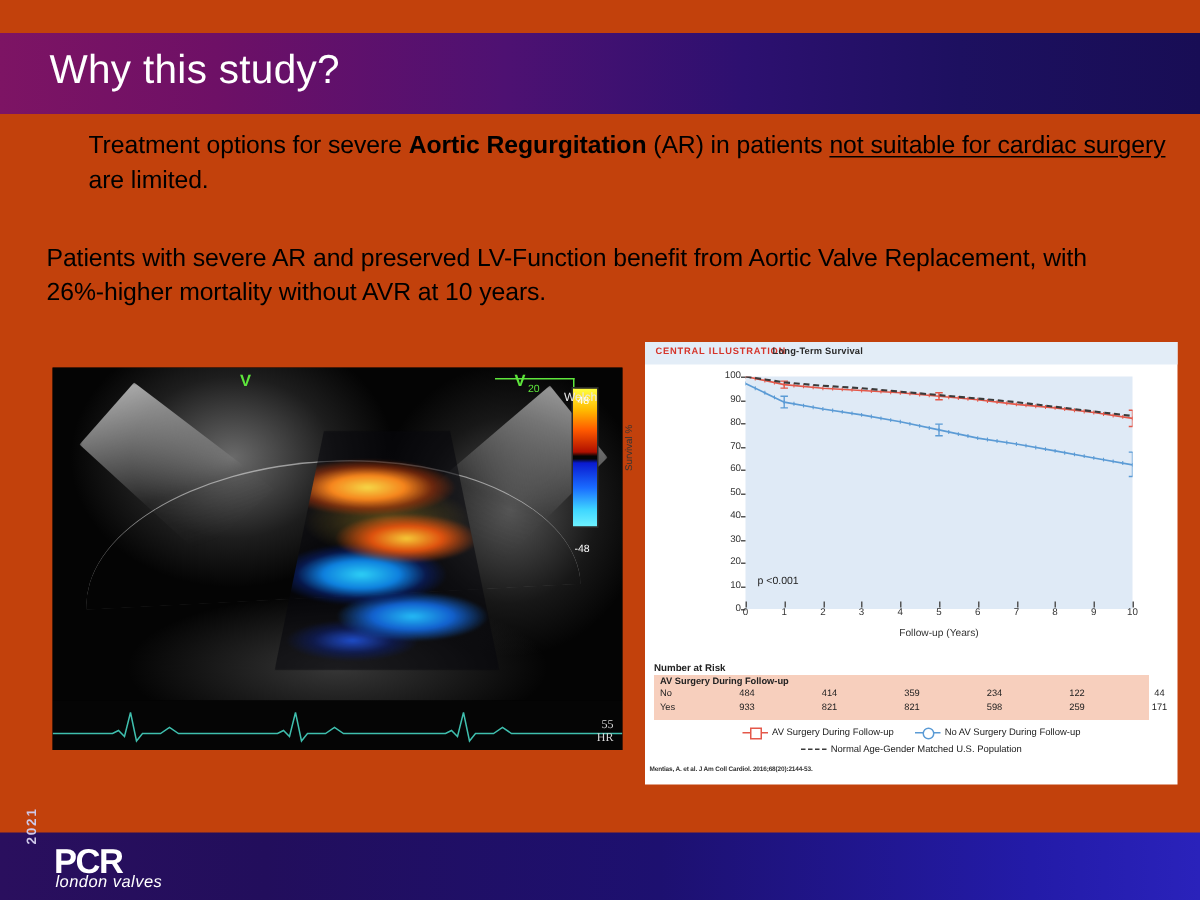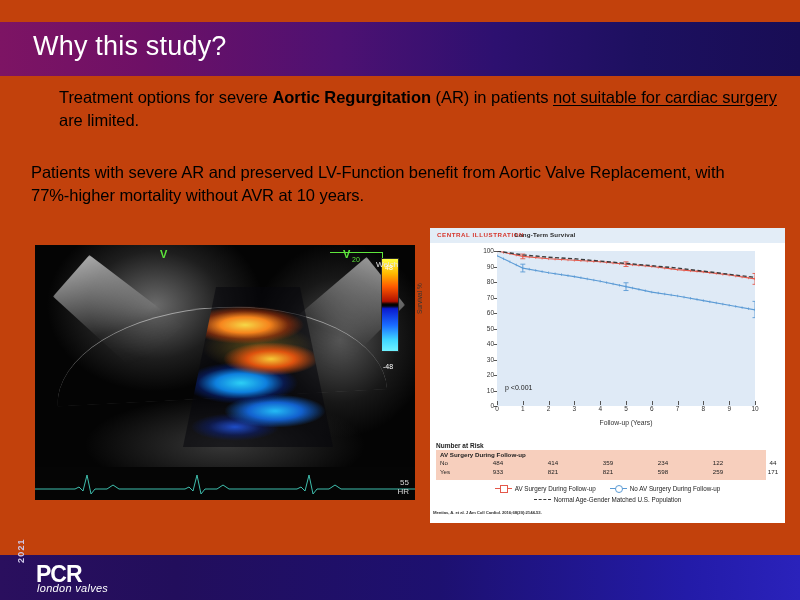--- a/index.html
+++ b/index.html
@@ -95,21 +95,21 @@
   .cb-label{position:absolute;color:#e8e8e8;font-size:8px;margin-top:12px;}
   #cb-title{left:376px;top:248px;}
   #cb-top{left:385px;top:252px;font-size:7px;color:#ffffff;}
   #cb-bottom{left:383px;top:351px;font-size:7px;color:#ffffff;}
   .ecg{
     position:absolute;left:0;top:222px;width:380px;height:33px;
     background:#050505;
   }
   .ecg svg{position:absolute;left:0;top:0;}
   .hr-box{position:absolute;right:6px;bottom:4px;text-align:right;}
-  .hr-box span{display:block;color:#d8d8d8;font-size:8px;line-height:1.15;}
+  .hr-box span{display:block;color:#d8d8d8;font-size:8px;line-height:1.15;font-family:Liberation Serif, serif;}
 
   
   .fig{
     position:absolute;left:430px;top:228px;width:355px;height:295px;
     background:#ffffff;
   }
   .fig-header{
     position:absolute;left:0;top:0;width:355px;height:15px;
     background:#e3edf7;
   }
@@ -204,21 +204,21 @@
 <div class="slide">
 
   <div class="title-bar">
     <div class="title-text">Why this study?</div>
   </div>
 
   <div class="para" id="para1">
     <span>Treatment options for severe </span><b>Aortic Regurgitation</b><span> (AR) in patients </span><u>not suitable for cardiac surgery</u><span> are limited.</span>
   </div>
 
-  <div class="para" id="para2">Patients with severe AR and preserved  LV-Function benefit from Aortic Valve Replacement, with 77%-higher mortality without AVR at 10 years.</div>
+  <div class="para" id="para2">Patients with severe AR and preserved  LV-Function benefit from Aortic Valve Replacement, with 26%-higher mortality without AVR at 10 years.</div>
 
   <div class="echo">
     <div class="echo-sector"></div>
     <div class="echo-wedge"></div>
     <div class="echo-wedge2"></div>
     <div class="echo-arc"></div>
     <div class="doppler"></div>
     <div class="ecg">
       <svg width="380" height="33" viewBox="0 0 380 33">
         <path d="M0 22 L40 22 L44 20 L48 24 L52 8 L56 27 L60 22 L72 22 L78 18 L84 22 L150 22 L154 20 L158 24 L162 8 L166 27 L170 22 L182 22 L188 18 L194 22 L262 22 L266 20 L270 24 L274 8 L278 27 L282 22 L294 22 L300 18 L306 22 L380 22" fill="none" stroke="#3fbfae" stroke-width="1"></path>

